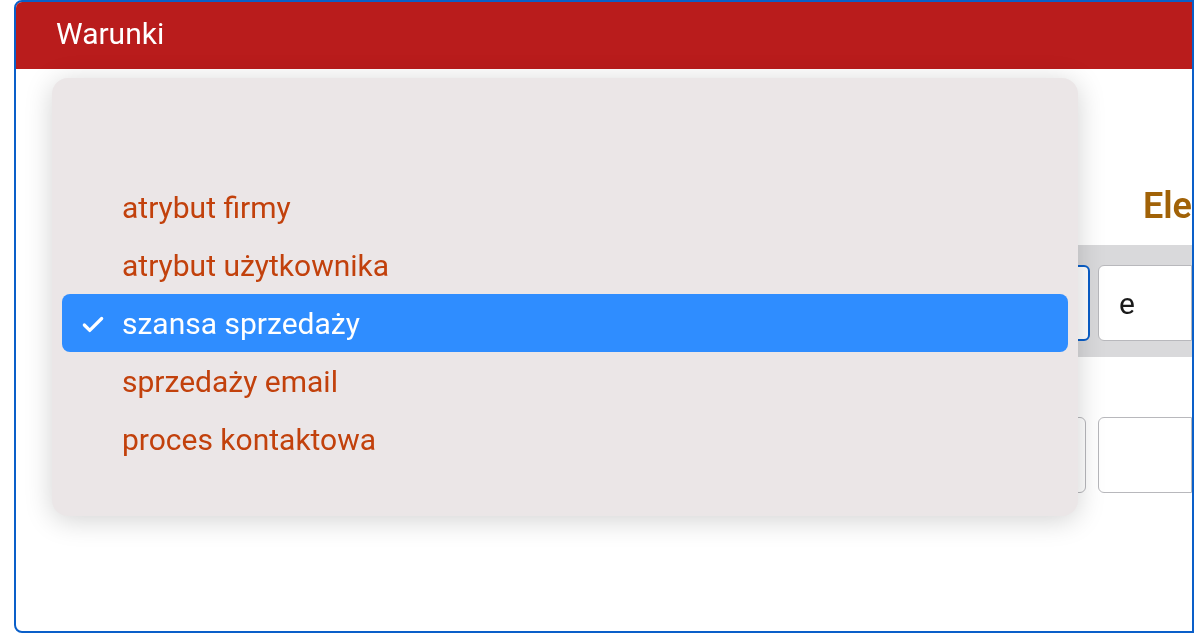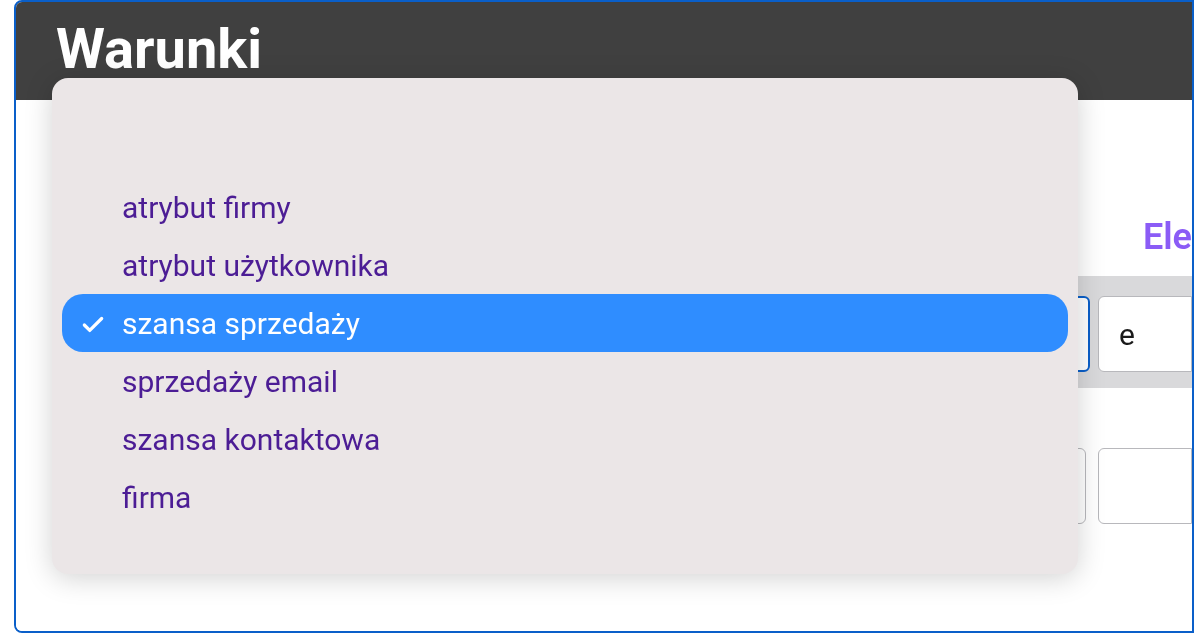--- a/index.html
+++ b/index.html
@@ -19,38 +19,38 @@
       position: absolute;
       top: 0;
       left: 14px;
       right: 0;
       bottom: 0;
       border: 2px solid #0a5fc9;
       border-radius: 8px 0 0 8px;
       overflow: hidden;
     }
     .panel-header {
-      background: #404040;
+      background: #b91c1c;
       color: #ffffff;
       padding: 14px 40px 18px 40px;
-      font-size: 56px;
-      font-weight: 700;
+      font-size: 30px;
+      font-weight: 400;
     }
     .panel-body {
       background: #ffffff;
       position: relative;
       height: calc(100% - 78px);
     }
     .right-label {
       position: absolute;
       top: 116px;
       right: 0;
       font-size: 36px;
       font-weight: 600;
-      color: #8b5cf6;
+      color: #a16207;
     }
     .bg-select-box {
       position: absolute;
       top: 176px;
       left: 830px;
       right: 0;
       height: 112px;
       background: #d9d9db;
       border-radius: 6px 0 0 6px;
     }
@@ -109,28 +109,27 @@
       box-shadow: 0 4px 28px rgba(0,0,0,0.18);
       padding: 100px 10px 48px 10px;
     }
     .dropdown-item {
       display: flex;
       align-items: center;
       height: 58px;
       border-radius: 8px;
       padding-left: 60px;
       font-size: 30px;
-      color: #4c1d95;
+      color: #c2410c;
       cursor: pointer;
       position: relative;
     }
     .dropdown-item.selected {
       background: #2f8dff;
       color: #ffffff;
-      border-radius: 21px;
     }
     .check-icon {
       position: absolute;
       left: 18px;
       top: 50%;
       transform: translateY(-50%);
       width: 26px;
       height: 26px;
       display: none;
     }
@@ -177,19 +176,15 @@
         </svg>
     </span>
     <span>szansa sprzedaży</span>
   </div>
   <div class="dropdown-item">
 
     <span>sprzedaży email</span>
   </div>
   <div class="dropdown-item">
 
-    <span>szansa kontaktowa</span>
-  </div>
-  <div class="dropdown-item">
-
-    <span>firma</span>
+    <span>proces kontaktowa</span>
   </div>
 </div>
 
 </body></html>

